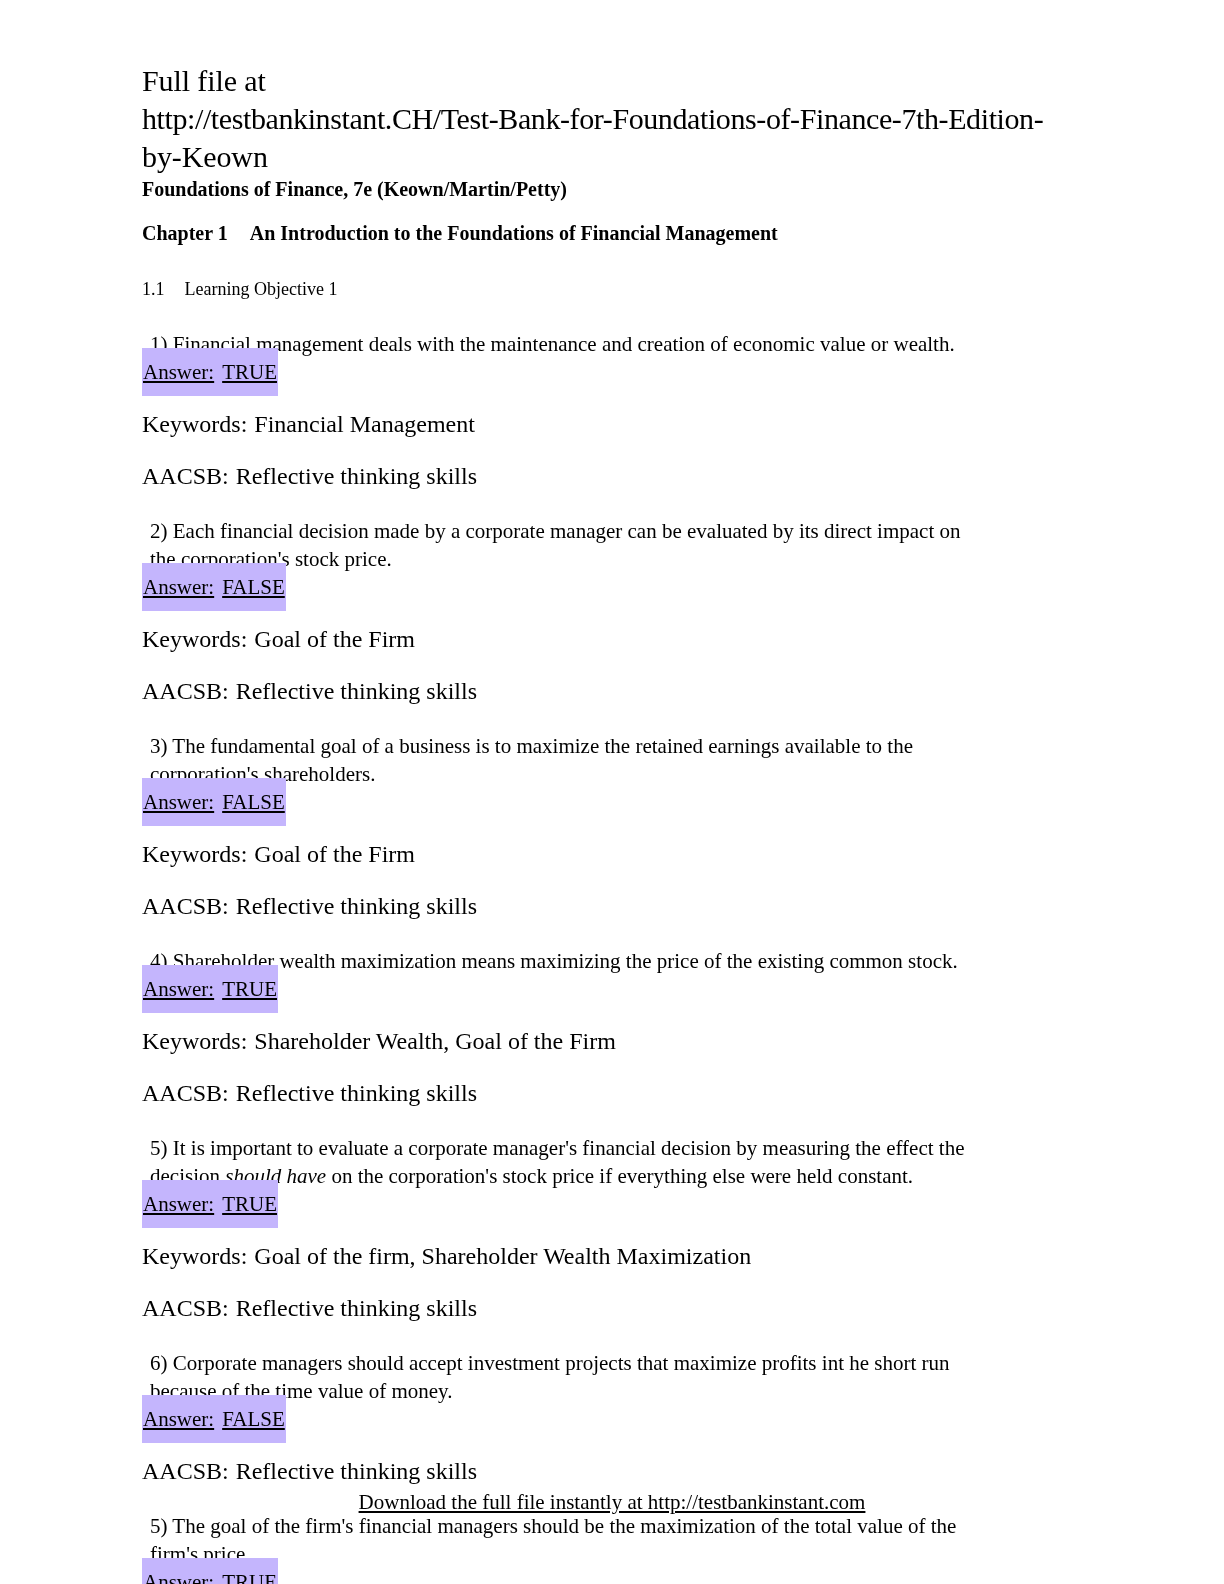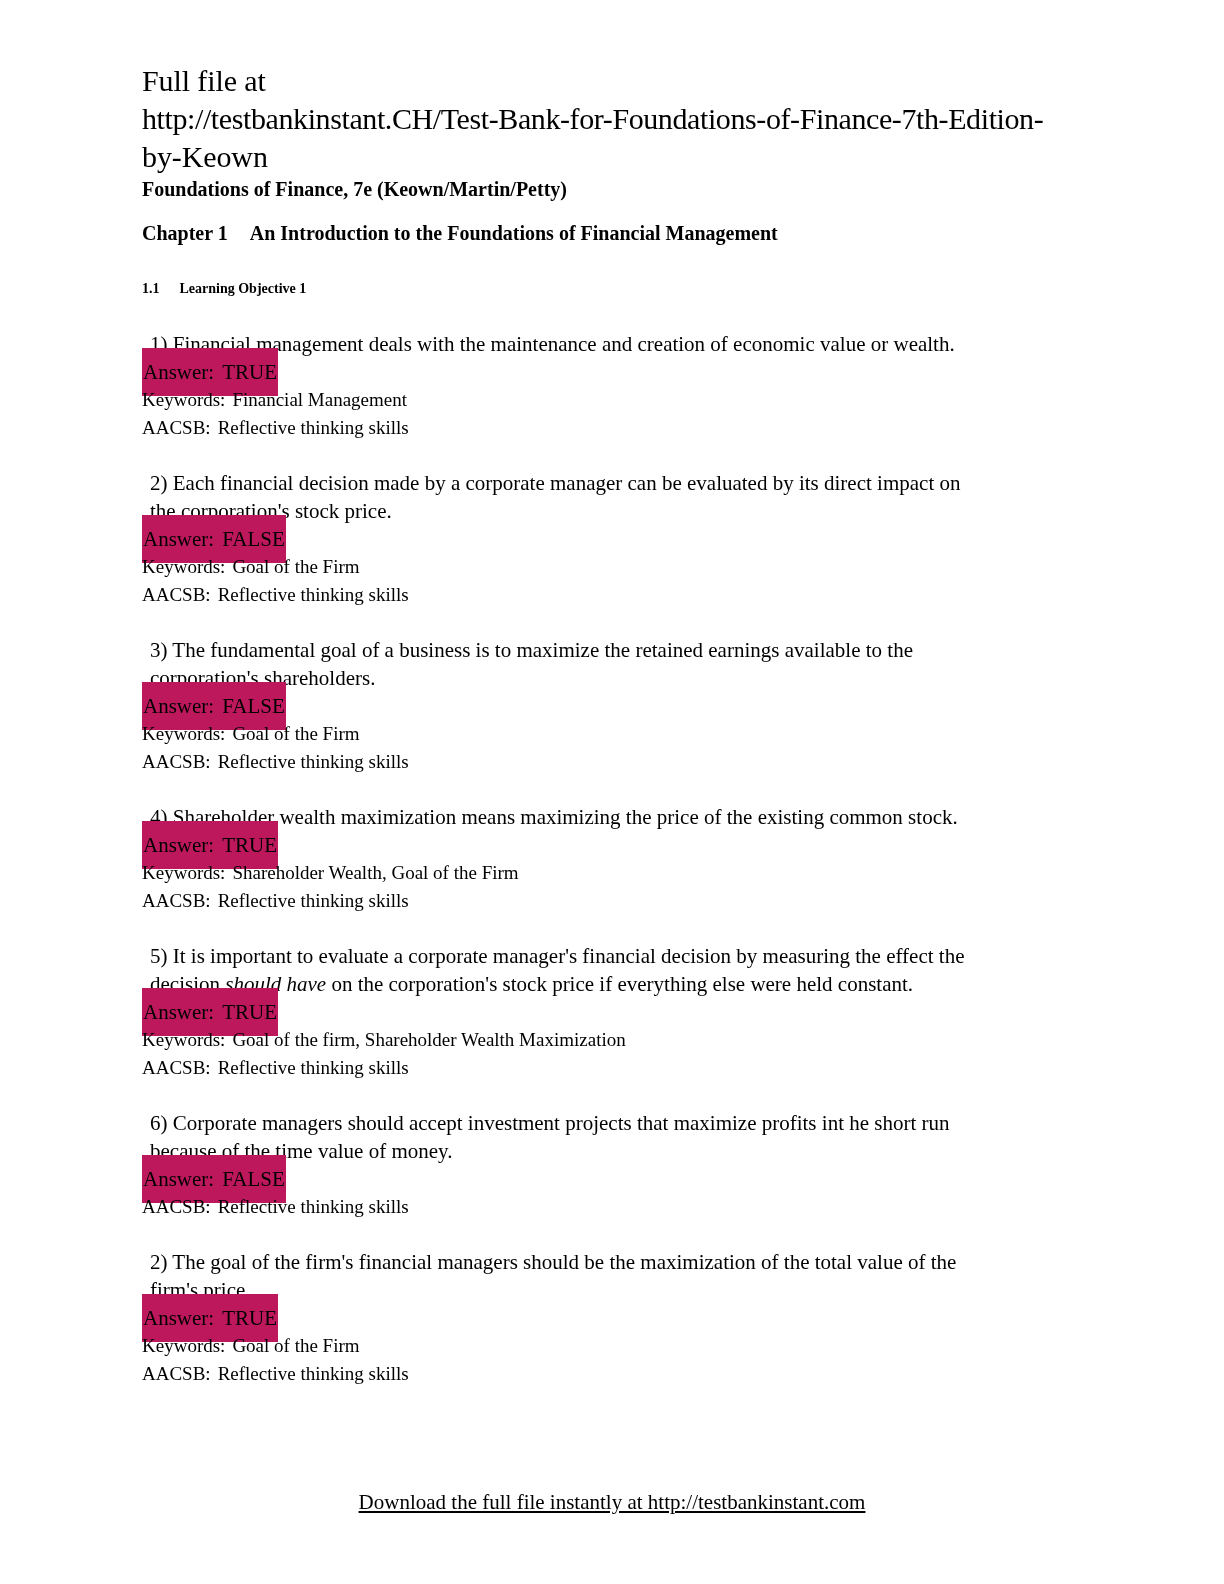--- a/index.html
+++ b/index.html
@@ -45,46 +45,48 @@
   }
   .chapter-line {
     font-size: 20px;
     line-height: 27px;
     font-weight: bold;
     margin-top: 17px;
   }
   .chapter-line .gap { display: inline-block; width: 22px; }
   .spacer-lg { height: 28px; }
   .objective {
-    font-size: 14px;
+    font-size: 18px;
     line-height: 28px;
-    font-weight: bold;
+    font-weight: normal;
   }
   .objective .gap { display: inline-block; width: 20px; }
   .qblock {
     margin-top: 27px;
   }
   .qline {
     font-size: 21px;
     line-height: 28px;
     margin-left: 8px;
   }
   .qline i { font-style: italic; }
   .answer {
     font-size: 21px;
     line-height: 28px;
   }
   .answer .hl {
-    background: #be185d;
+    background: #c4b5fd;
     padding: 12px 1px;
+    text-decoration: underline;
   }
   .answer .hl .sep { display: inline-block; width: 8px; }
   .meta {
-    font-size: 19px;
+    font-size: 24px;
     line-height: 28px;
+    margin-top: 24px;
   }
   .meta .sep { display: inline-block; width: 7px; }
   .footer {
     position: absolute;
     left: 0;
     top: 1488px;
     width: 1224px;
     text-align: center;
     font-size: 21px;
     line-height: 28px;
@@ -148,21 +150,21 @@
           <div class="meta"><span>Keywords:</span><span class="sep"></span><span>Goal of the firm, Shareholder Wealth Maximization</span></div>
           <div class="meta"><span>AACSB:</span><span class="sep"></span><span>Reflective thinking skills</span></div>
         </div>
         <div class="qblock">
           <div class="qline"><span>6) Corporate managers should accept investment projects that maximize profits int he short run</span></div>
           <div class="qline"><span>because of the time value of money.</span></div>
           <div class="answer"><span class="hl"><span>Answer:</span><span class="sep"></span><span>FALSE</span></span></div>
           <div class="meta"><span>AACSB:</span><span class="sep"></span><span>Reflective thinking skills</span></div>
         </div>
         <div class="qblock">
-          <div class="qline"><span>2) The goal of the firm's financial managers should be the maximization of the total value of the</span></div>
+          <div class="qline"><span>5) The goal of the firm's financial managers should be the maximization of the total value of the</span></div>
           <div class="qline"><span>firm's price.</span></div>
           <div class="answer"><span class="hl"><span>Answer:</span><span class="sep"></span><span>TRUE</span></span></div>
           <div class="meta"><span>Keywords:</span><span class="sep"></span><span>Goal of the Firm</span></div>
           <div class="meta"><span>AACSB:</span><span class="sep"></span><span>Reflective thinking skills</span></div>
         </div>
       </div>
 
   </div>
 
   <div class="footer">

